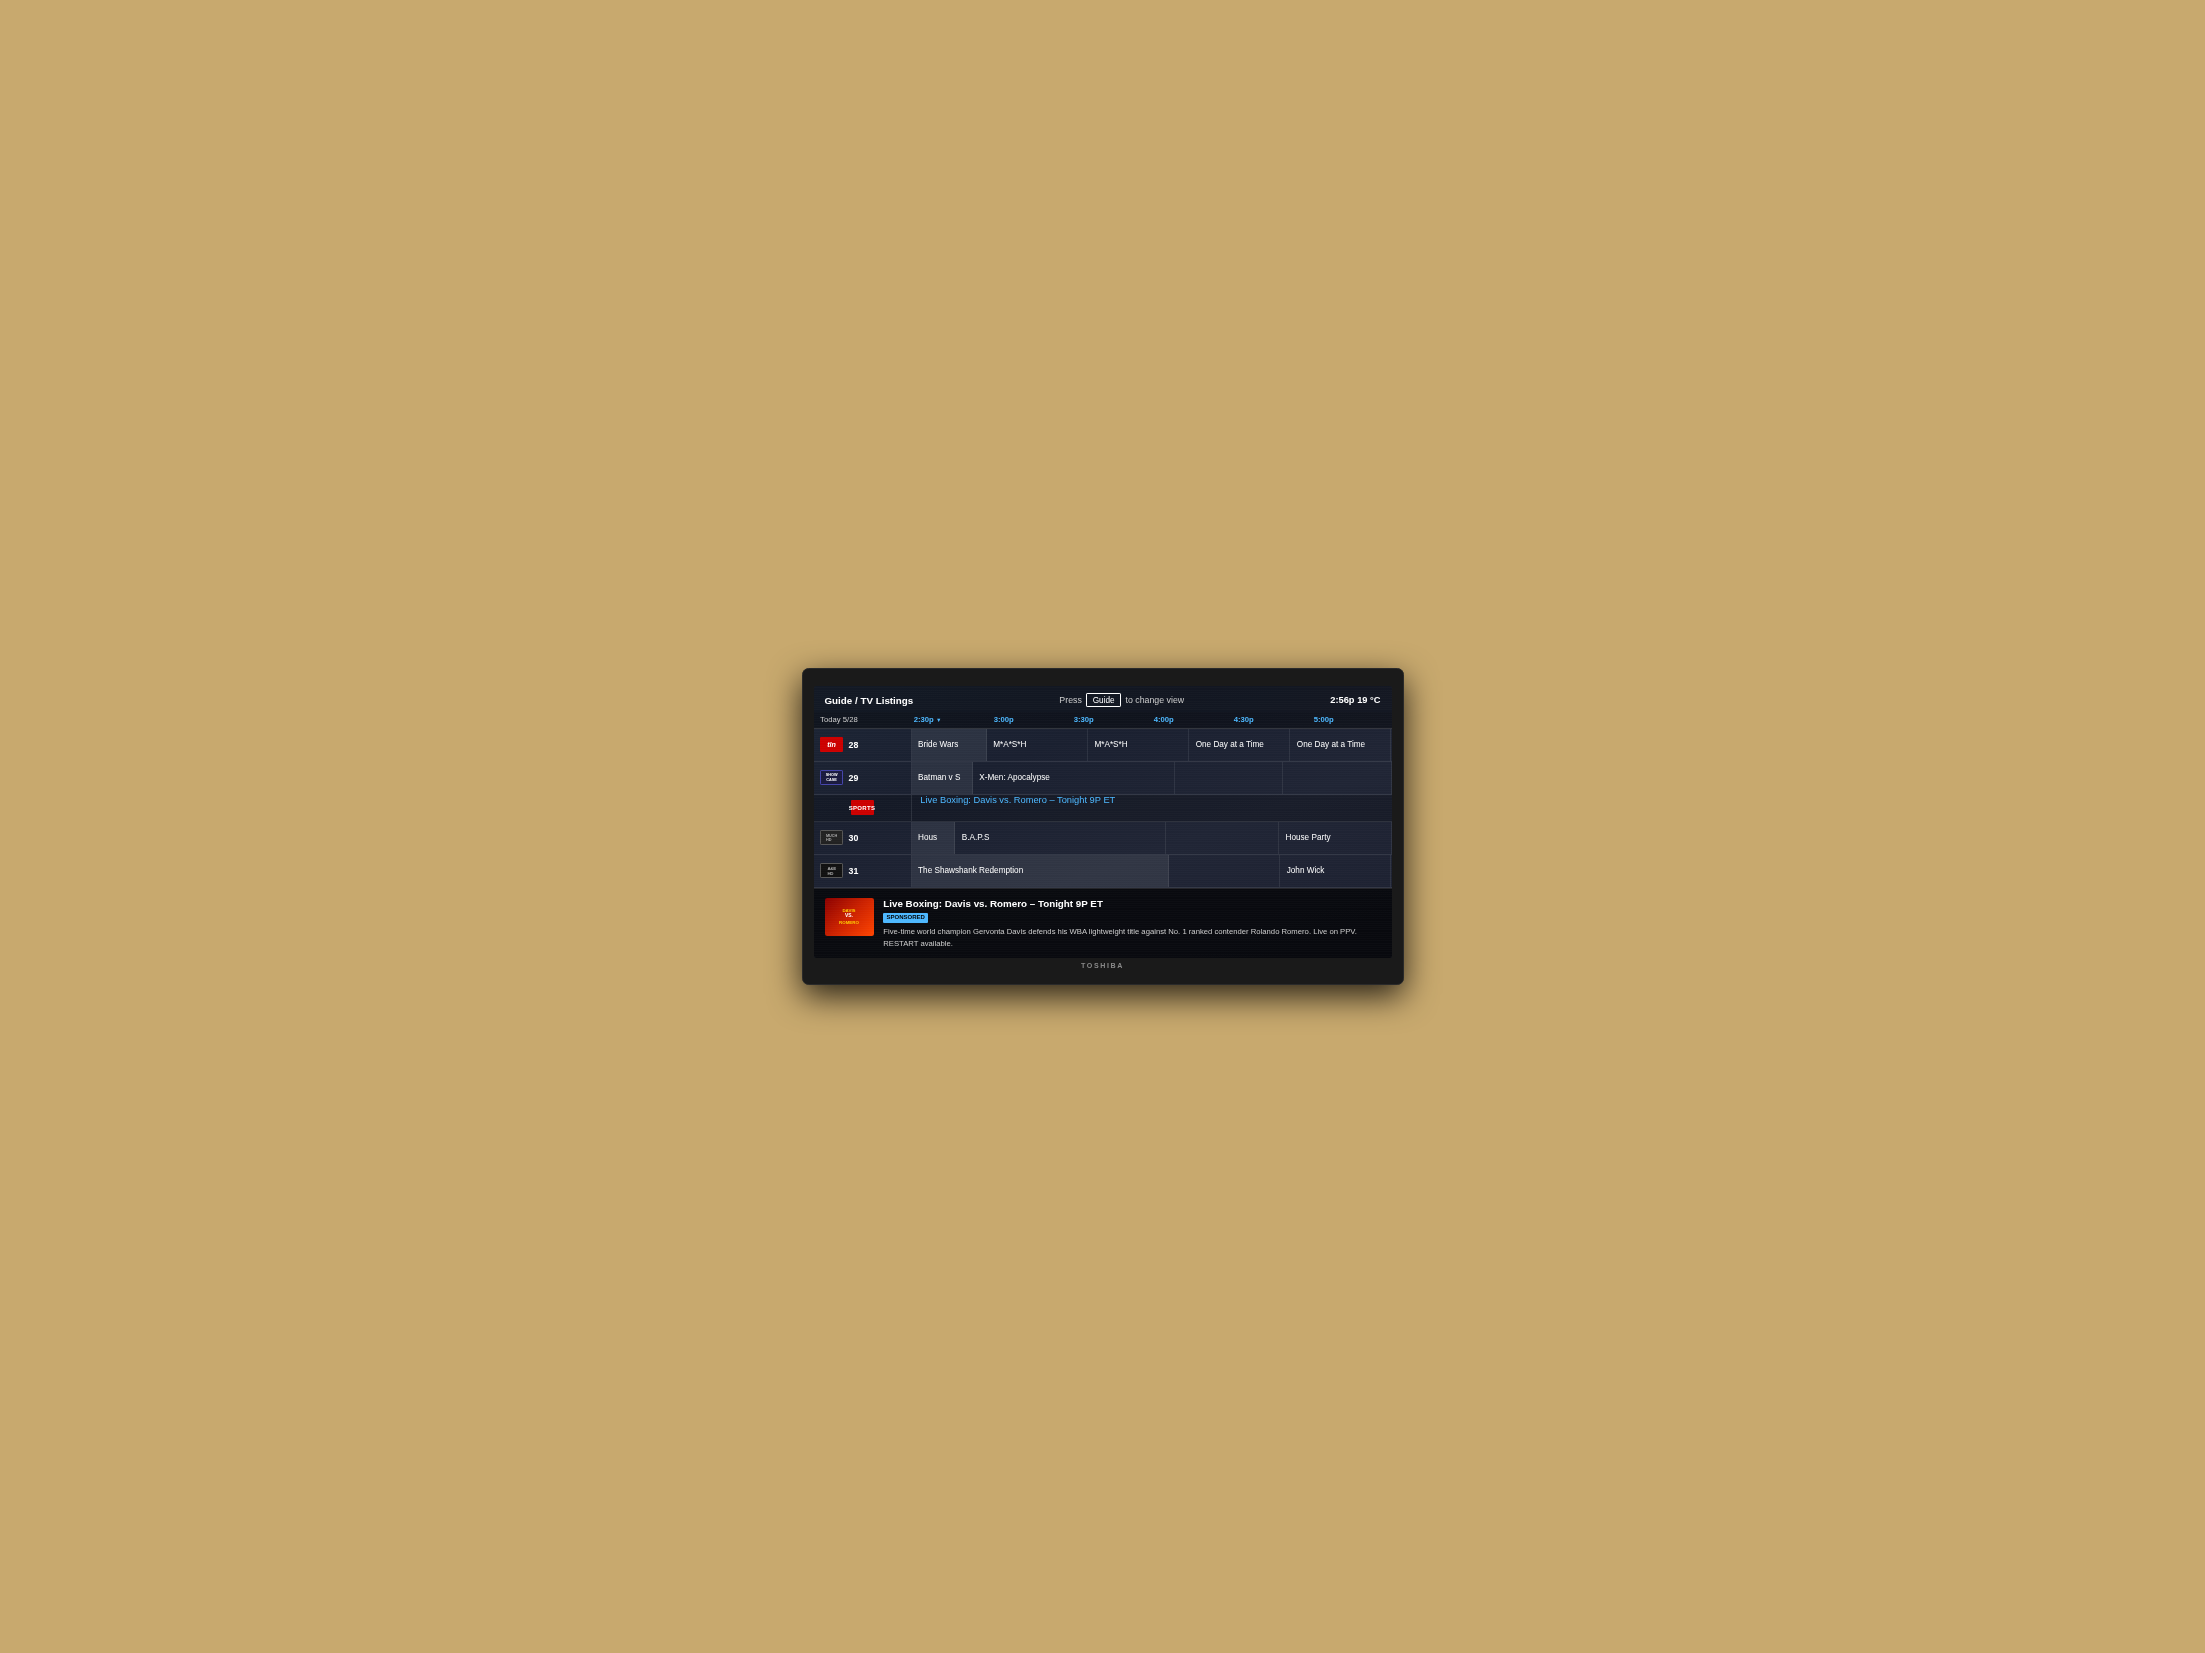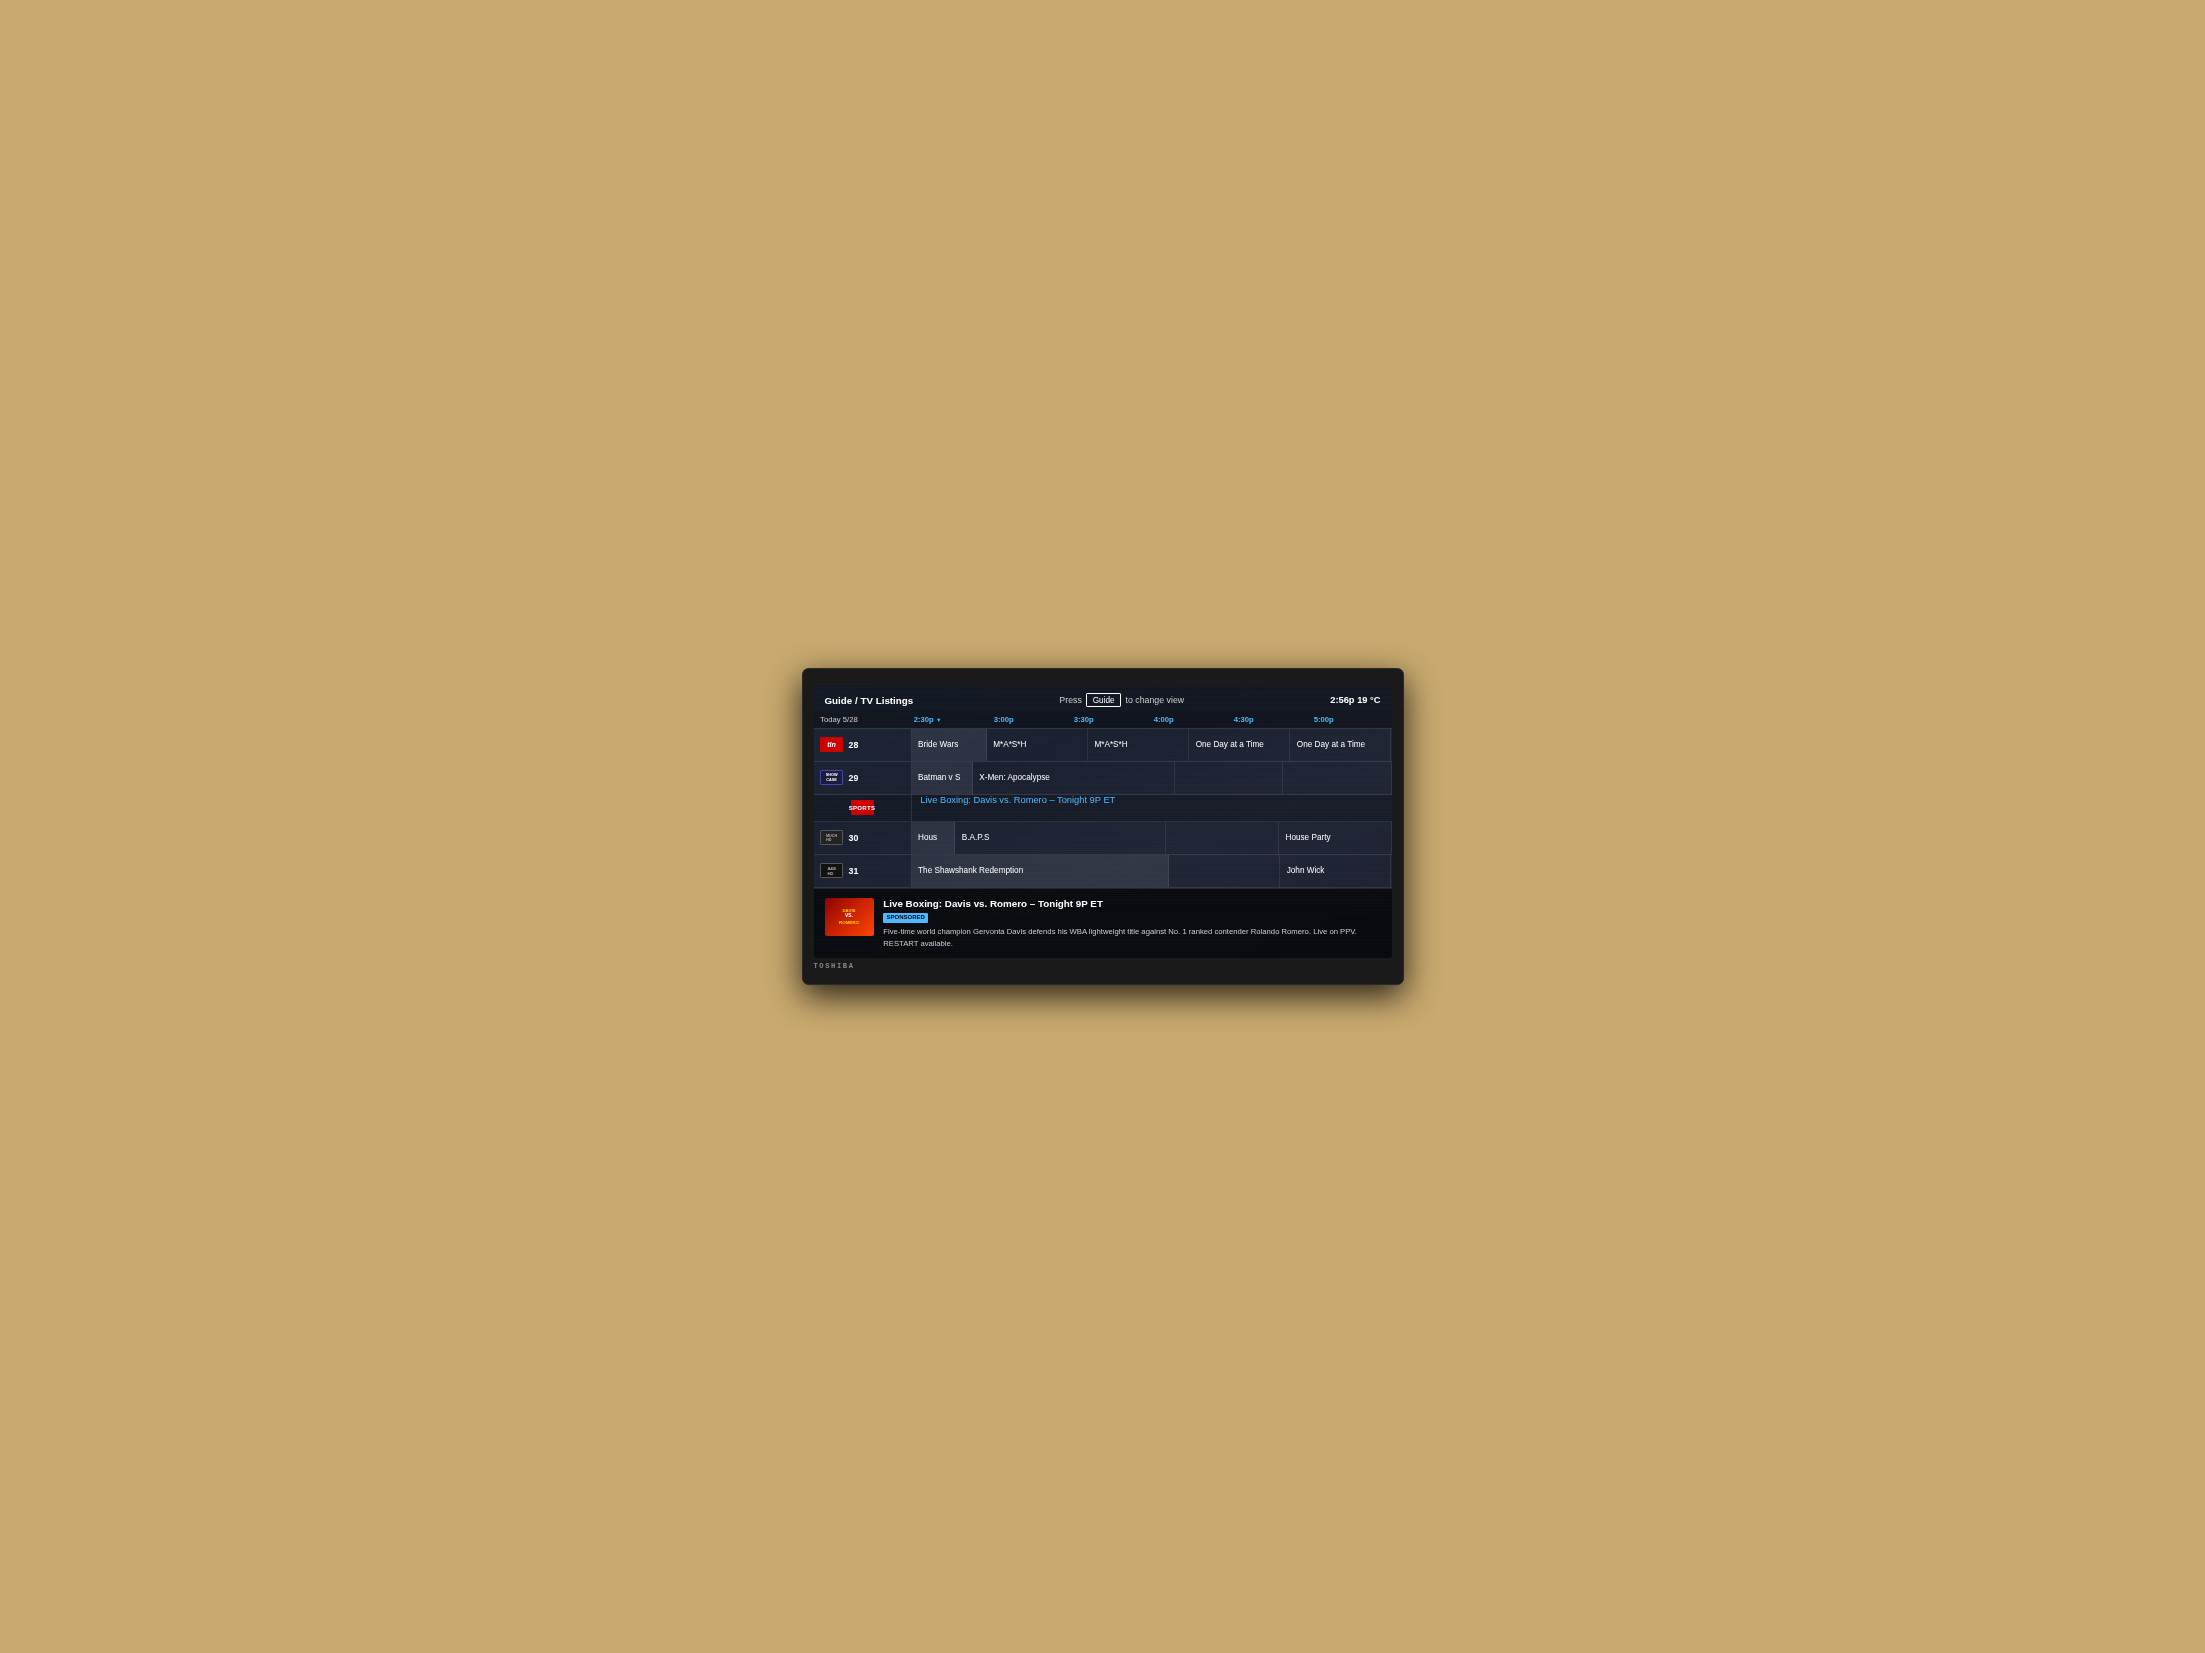--- a/index.html
+++ b/index.html
@@ -334,22 +334,22 @@
       font-size: 6px;
       font-weight: bold;
       padding: 0.5px 3.3px;
       border-radius: 1.1px;
       flex-shrink: 0;
       margin-top: 1.1px;
     }
 
     .tv-bottom {
       display: flex;
+      justify-content: center;
       padding: 4.4px 0 2.2px;
-      font-family: Liberation Mono, monospace;
     }
 
     .tv-brand {
       color: #888;
       font-size: 7.1px;
       letter-spacing: 1.6px;
       font-weight: bold;
     }
   </style>
 </head>

